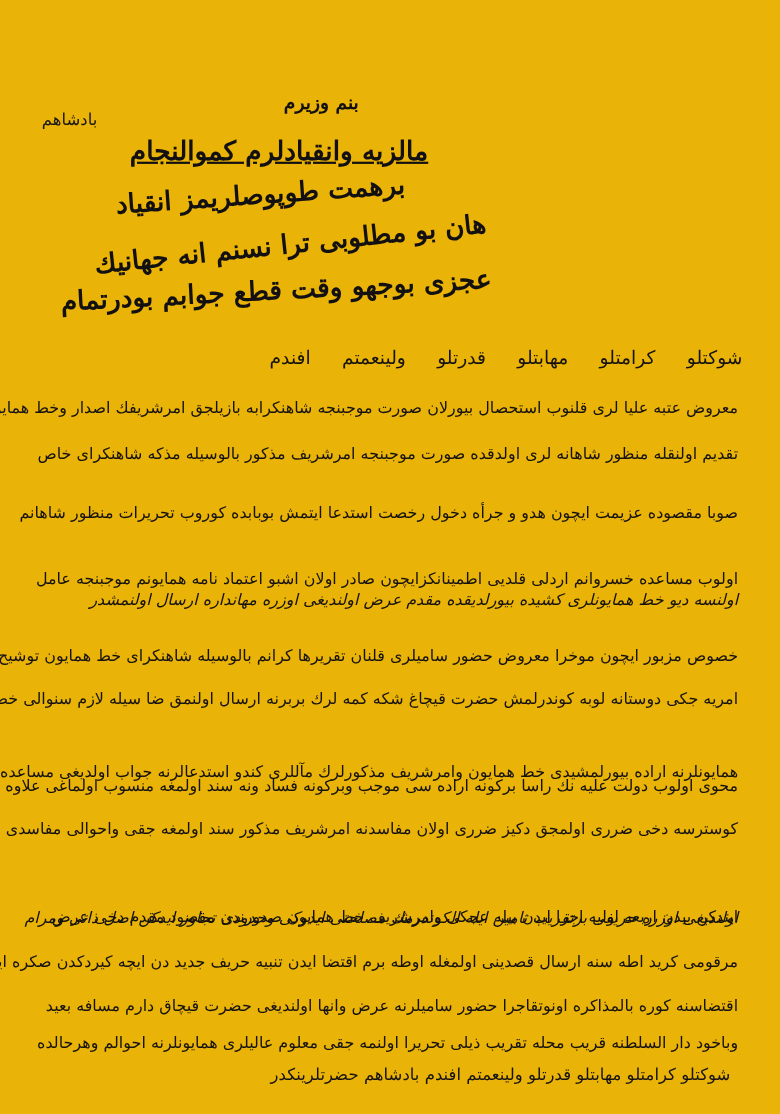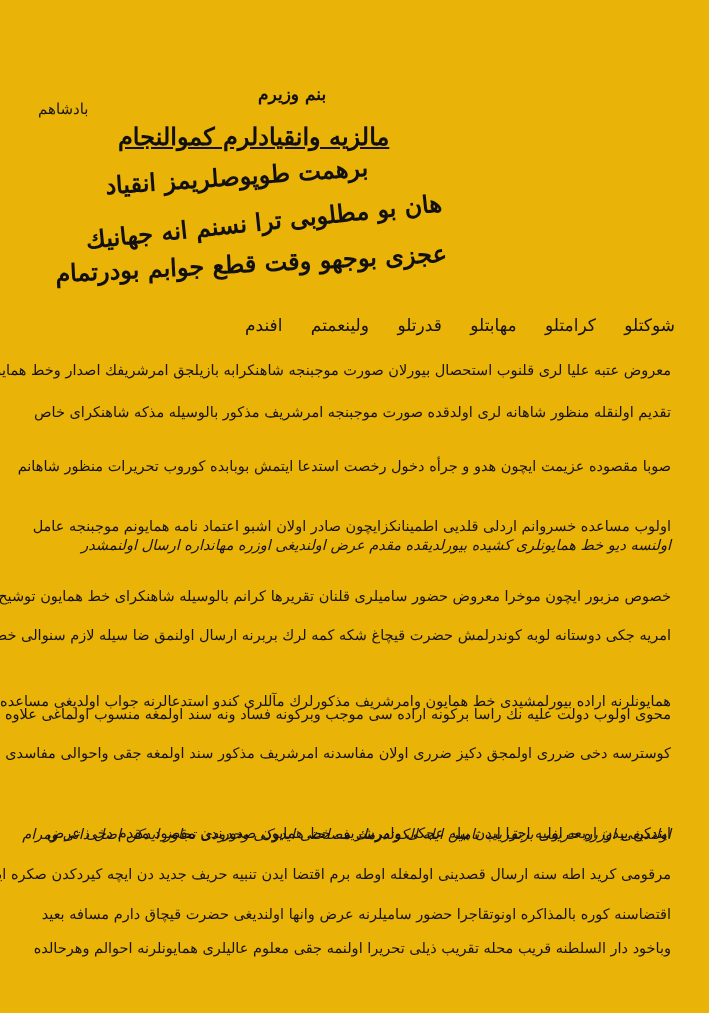--- a/index.html
+++ b/index.html
@@ -70,14 +70,24 @@
     <div class="body-line rtl" style="top:666px;margin-top:27px;">همايونلرنه اراده بيورلمشيدى  خط همايون وامرشريف مذكورلرك مآللرى كندو استدعالرنه جواب اولديغى مساعده</div>
     <div class="body-line rtl" style="top:706px;">محوى اولوب دولت عليه نك راسا بركونه اراده سى موجب وبركونه فساد ونه سند اولمغه منسوب اولماغى علاوه سند</div>
     <div class="body-line rtl" style="top:745px;">كوسترسه دخى ضررى اولمجق دكيز ضررى اولان مفاسدنه امرشريف مذكور سند اولمغه جقى واحوالى مفاسدى ارتكاب</div>
     <div class="body-line rtl" style="top:785px;margin-top:40px;">ايتدكن بيدن اربعه اوليه اجرا ايدن بيله عجكى  وامرشريف خط همايون صدورندن مقصود مقدم دخى عرض</div>
     <div class="body-line rtl" style="top:826px;font-style:italic;">اولنديغى اوزره حريفى برتقريب تامين ايله الكوندرمك مصلحتى ايدوكى  وحدودى تجاوز ايدكن اصل ذاتى ومرام</div>
     <div class="body-line rtl" style="top:866px;">مرقومى كريد اطه سنه ارسال قصدينى اولمغله اوطه برم اقتضا ايدن تنبيه حريف جديد دن ايچه كيردكدن صكره ايله</div>
     <div class="body-line rtl" style="top:906px;text-align:right;">اقتضاسنه كوره بالمذاكره اونوتقاجرا  حضور ساميلرنه عرض وانها اولنديغى  حضرت قيچاق دارم مسافه بعيد</div>
     <div class="body-line rtl" style="top:940px;">وباخود دار السلطنه قريب محله تقريب  ذيلى تحريرا اولنمه جقى معلوم عاليلرى همايونلرنه احوالم وهرحالده</div>
   </div>
 
+  <div class="closing rtl">
+    <span>شوكتلو</span>
+    <span>كرامتلو</span>
+    <span>مهابتلو</span>
+    <span>قدرتلو</span>
+    <span>ولينعمتم</span>
+    <span>افندم</span>
+    <span>بادشاهم</span>
+    <span>حضرتلرينكدر</span>
+  </div>
 
 </div>
 
 </body></html>

